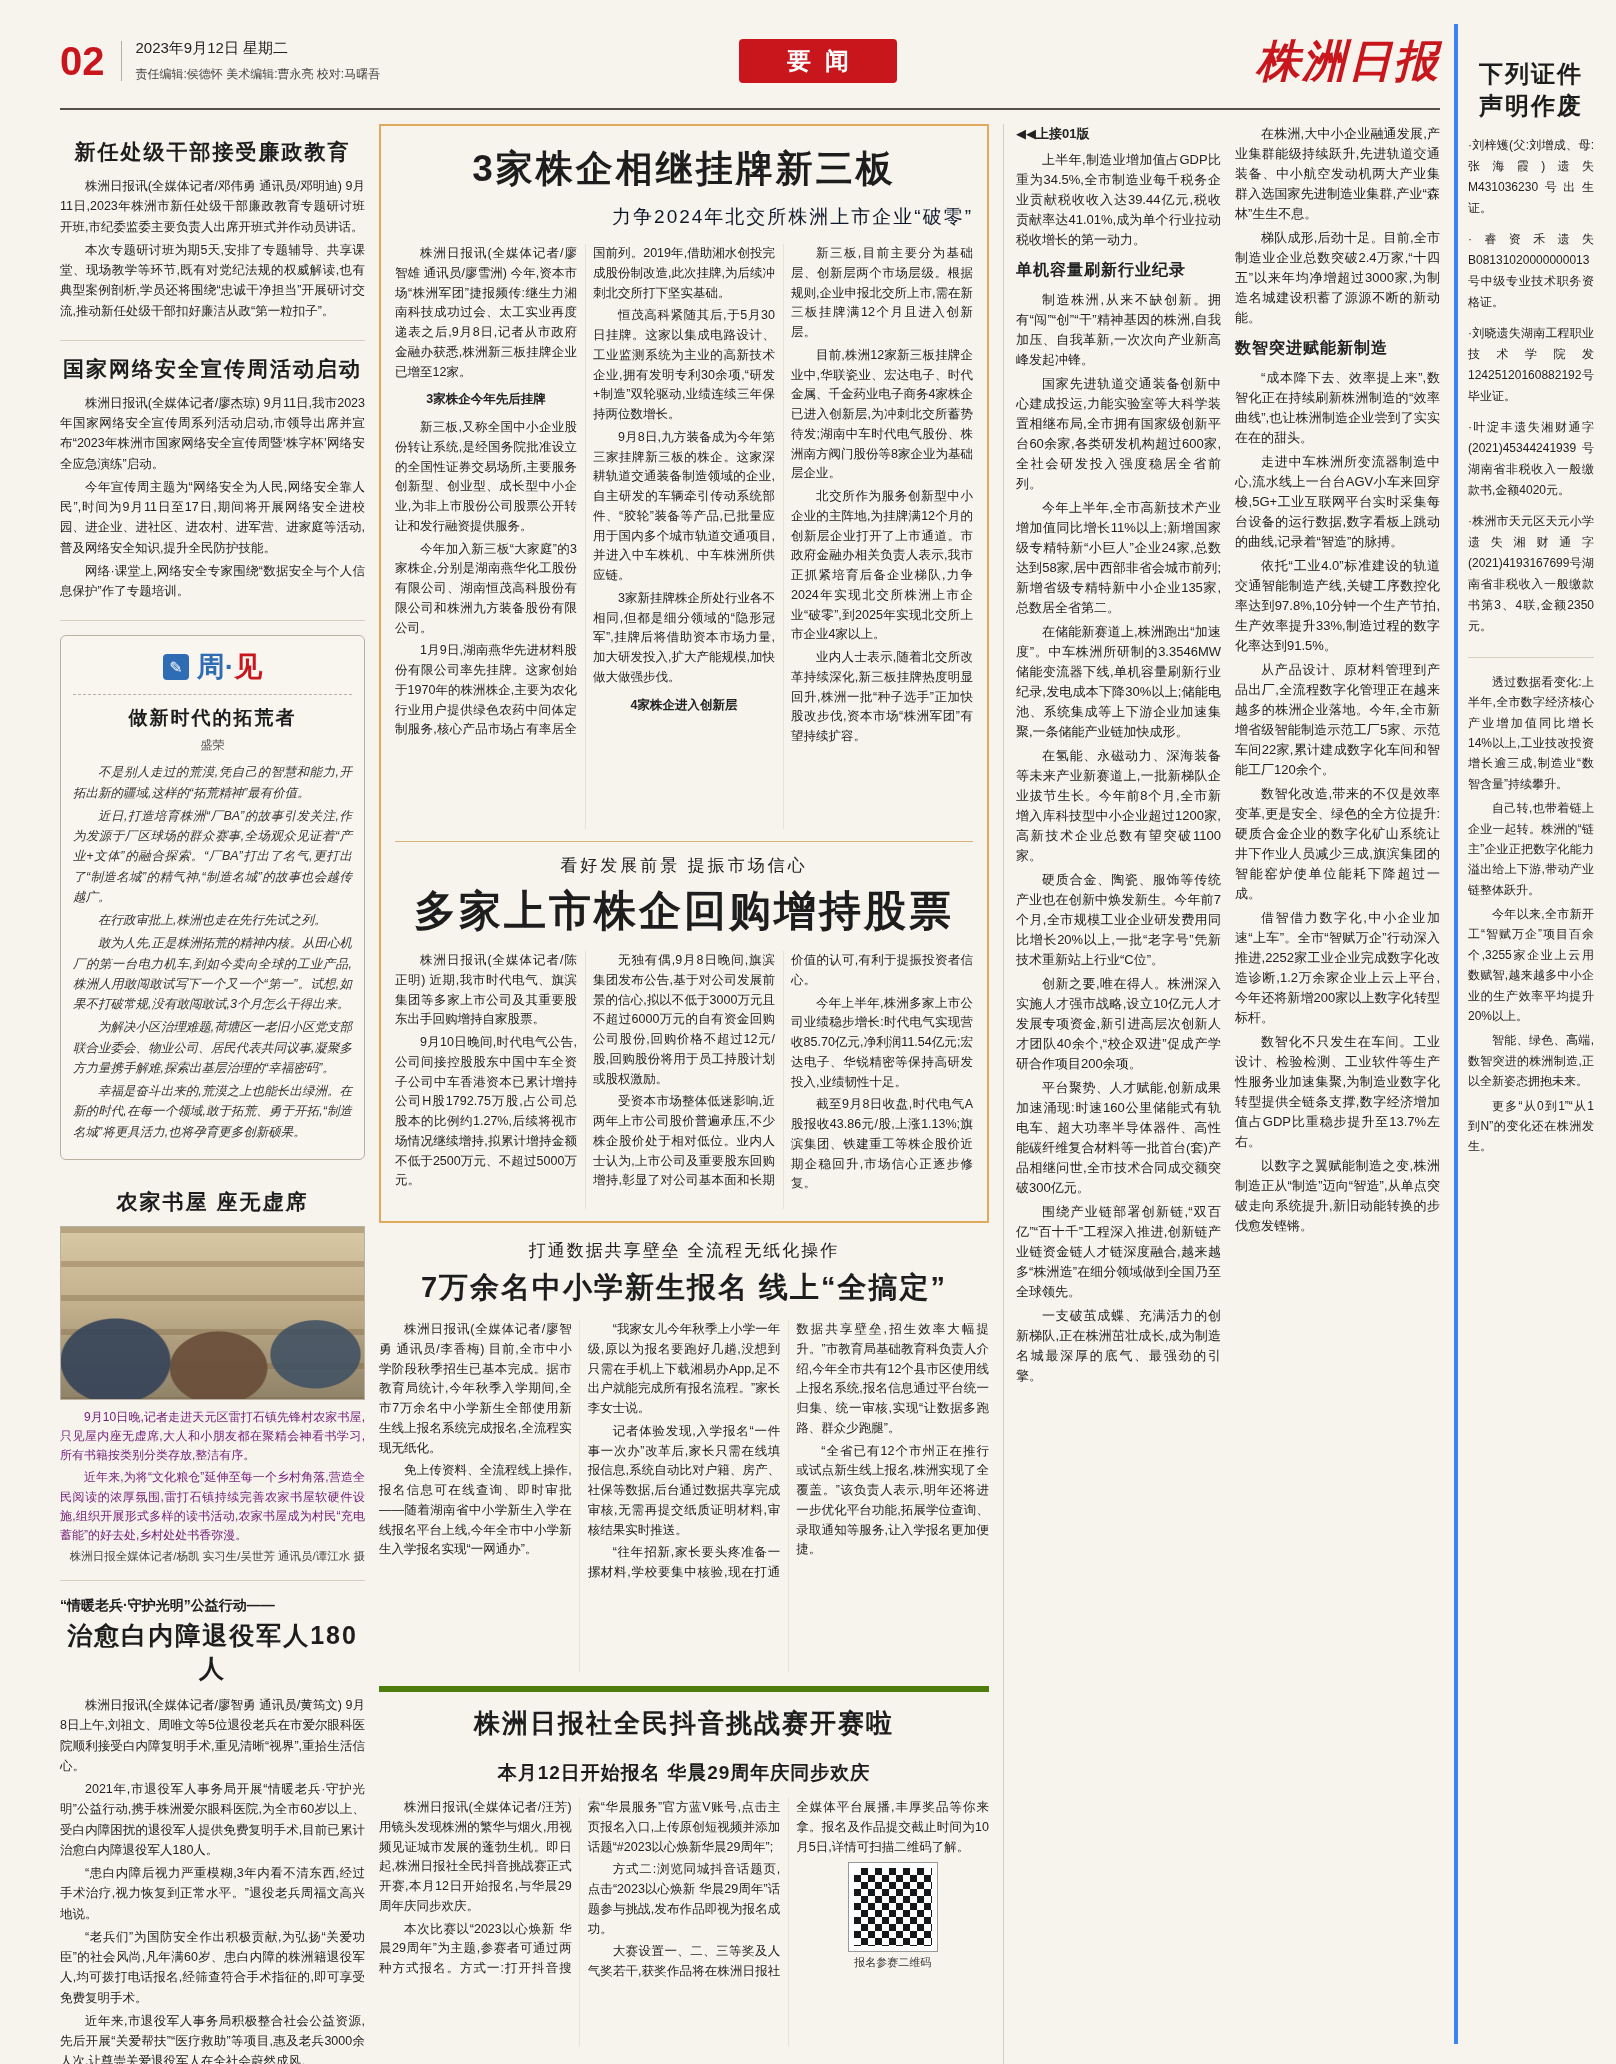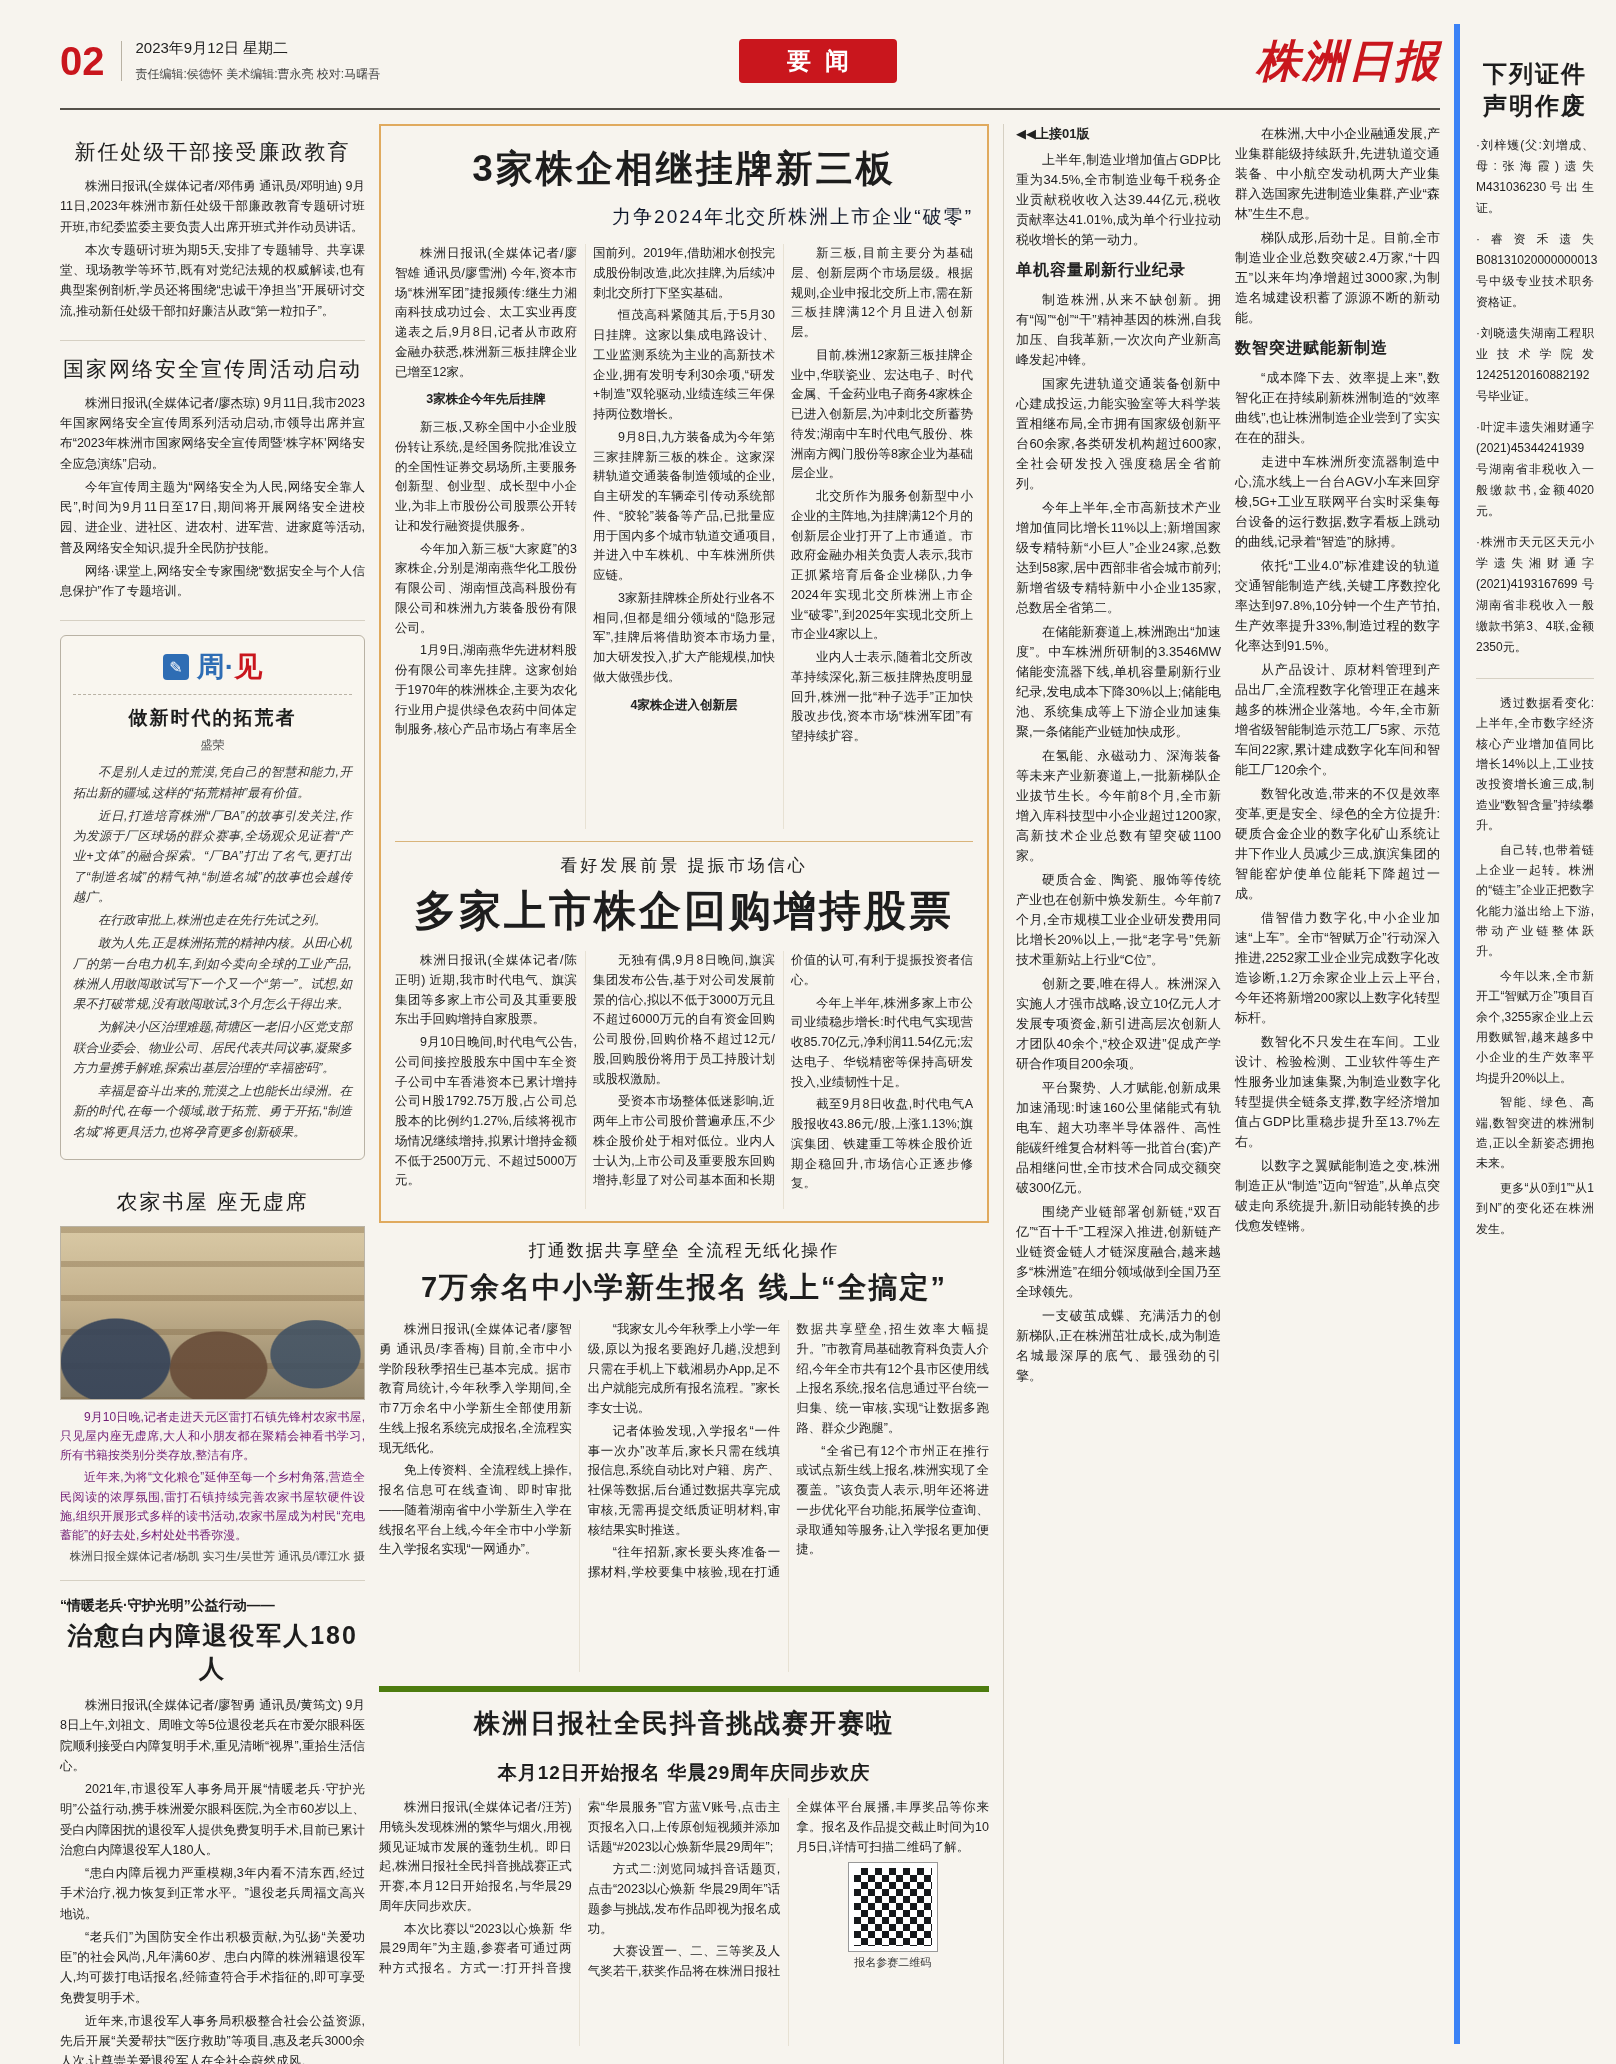--- a/index.html
+++ b/index.html
@@ -18,25 +18,25 @@
   .hd .eds{font-size:12px;color:#444;}
   .hd .mid{flex:1;display:flex;justify-content:center;}
   .banner{background:#c9161d;color:#fff;font-size:24px;font-weight:bold;letter-spacing:14px;padding:6px 34px 6px 48px;border-radius:4px;}
   .masthead{color:#c9161d;font-family:"Liberation Serif","DejaVu Serif",serif;font-weight:bold;font-size:44px;font-style:italic;letter-spacing:2px;}
   
   .content{display:flex;gap:14px;margin-top:14px;min-height:1880px;}
   .col-left{width:305px;flex:0 0 auto;}
   .col-center{width:610px;flex:0 0 auto;}
   .col-rab{width:437px;flex:0 0 auto;display:flex;gap:14px;border-left:1px solid #d6d0c3;padding-left:12px;box-sizing:border-box;}
   .jcol{width:205px;flex:0 0 auto;font-size:13px;line-height:20px;}
-  .notices-col{width:140px;flex:0 0 auto;border-left:6px solid #3b82f6;padding-left:16px;box-sizing:border-box;padding-top:34px;}
+  .notices-col{width:140px;flex:0 0 auto;border-left:4px solid #3b82f6;padding-left:10px;box-sizing:border-box;padding-top:34px;}
   
   .sec{border-bottom:1px solid #d6d0c3;padding:12px 0 16px;}
   .sec:last-child{border-bottom:none;}
-  .t1{font-size:21px;font-weight:normal;text-align:center;letter-spacing:2px;margin:2px 0 10px;}
+  .t1{font-size:21px;font-weight:bold;text-align:center;letter-spacing:2px;margin:2px 0 10px;}
   .b p{margin:0 0 3px;text-indent:2em;text-align:justify;font-size:12.5px;line-height:1.62;color:#222;}
   
   .zj{border:1px solid #b9b2a4;border-radius:6px;padding:12px 12px 14px;margin:14px 0;background:#f9f6ef;}
   .zj-brand{display:flex;align-items:center;justify-content:center;gap:8px;border-bottom:1px dashed #b9b2a4;padding-bottom:8px;margin-bottom:10px;}
   .zj-ico{width:26px;height:26px;background:#2e6db4;color:#fff;font-size:16px;display:flex;align-items:center;justify-content:center;border-radius:4px;}
   .zj-brand .txt{font-size:28px;font-weight:bold;color:#2e6db4;}
   .zj-brand .txt b{color:#c9161d;}
   .zj-title{font-size:19px;font-weight:bold;text-align:center;margin:4px 0 6px;letter-spacing:2px;}
   .zj-author{text-align:center;font-size:12px;color:#555;margin-bottom:8px;}
   .zj .b p{font-style:italic;color:#333;}

